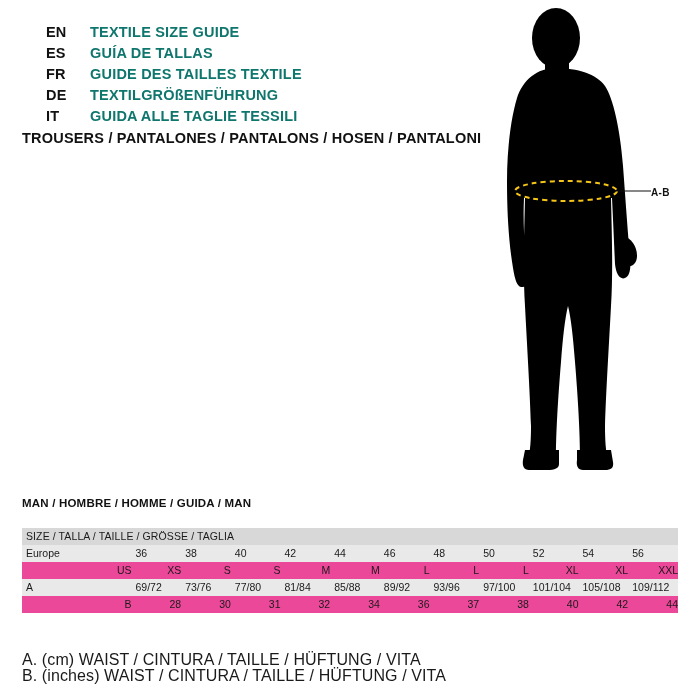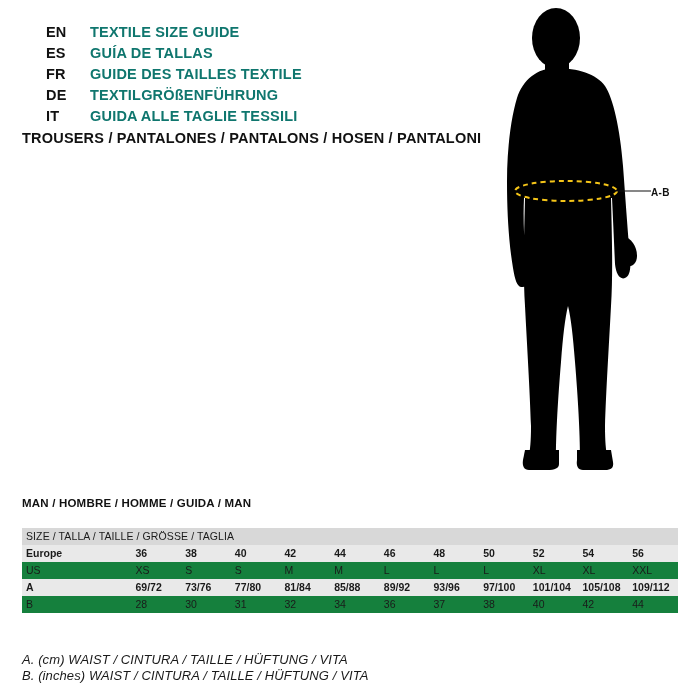--- a/index.html
+++ b/index.html
@@ -113,42 +113,41 @@
     white-space: nowrap;
   }
   .size-table .hdr-row th {
     background: #d8d8d8;
     font-size: 10.5px;
     font-weight: normal;
     letter-spacing: 0.1px;
   }
   .size-table tbody tr.shade td {
     background: #e9e9e9;
-    font-weight: bold;
   }
   .size-table tbody tr.plain td {
-    background: #15803d;
+    background: #ec4899;
+    text-align: right;
   }
   .col-label { width: 108px; }
   .col-val { width: 49px; }
 
   
   .footnotes {
     position: absolute;
     left: 22px;
     top: 652px;
     width: 500px;
   }
   .footnote {
-    font-size: 13px;
+    font-size: 16px;
     line-height: 16px;
     color: #1a1a1a;
     letter-spacing: 0.1px;
     white-space: nowrap;
-    font-style: italic;
   }
 </style>
 </head>
 <body>
 
 <div class="page">
 
   <div class="lang-block">
     <div class="lang-row">
       <span class="lang-code">EN</span>

